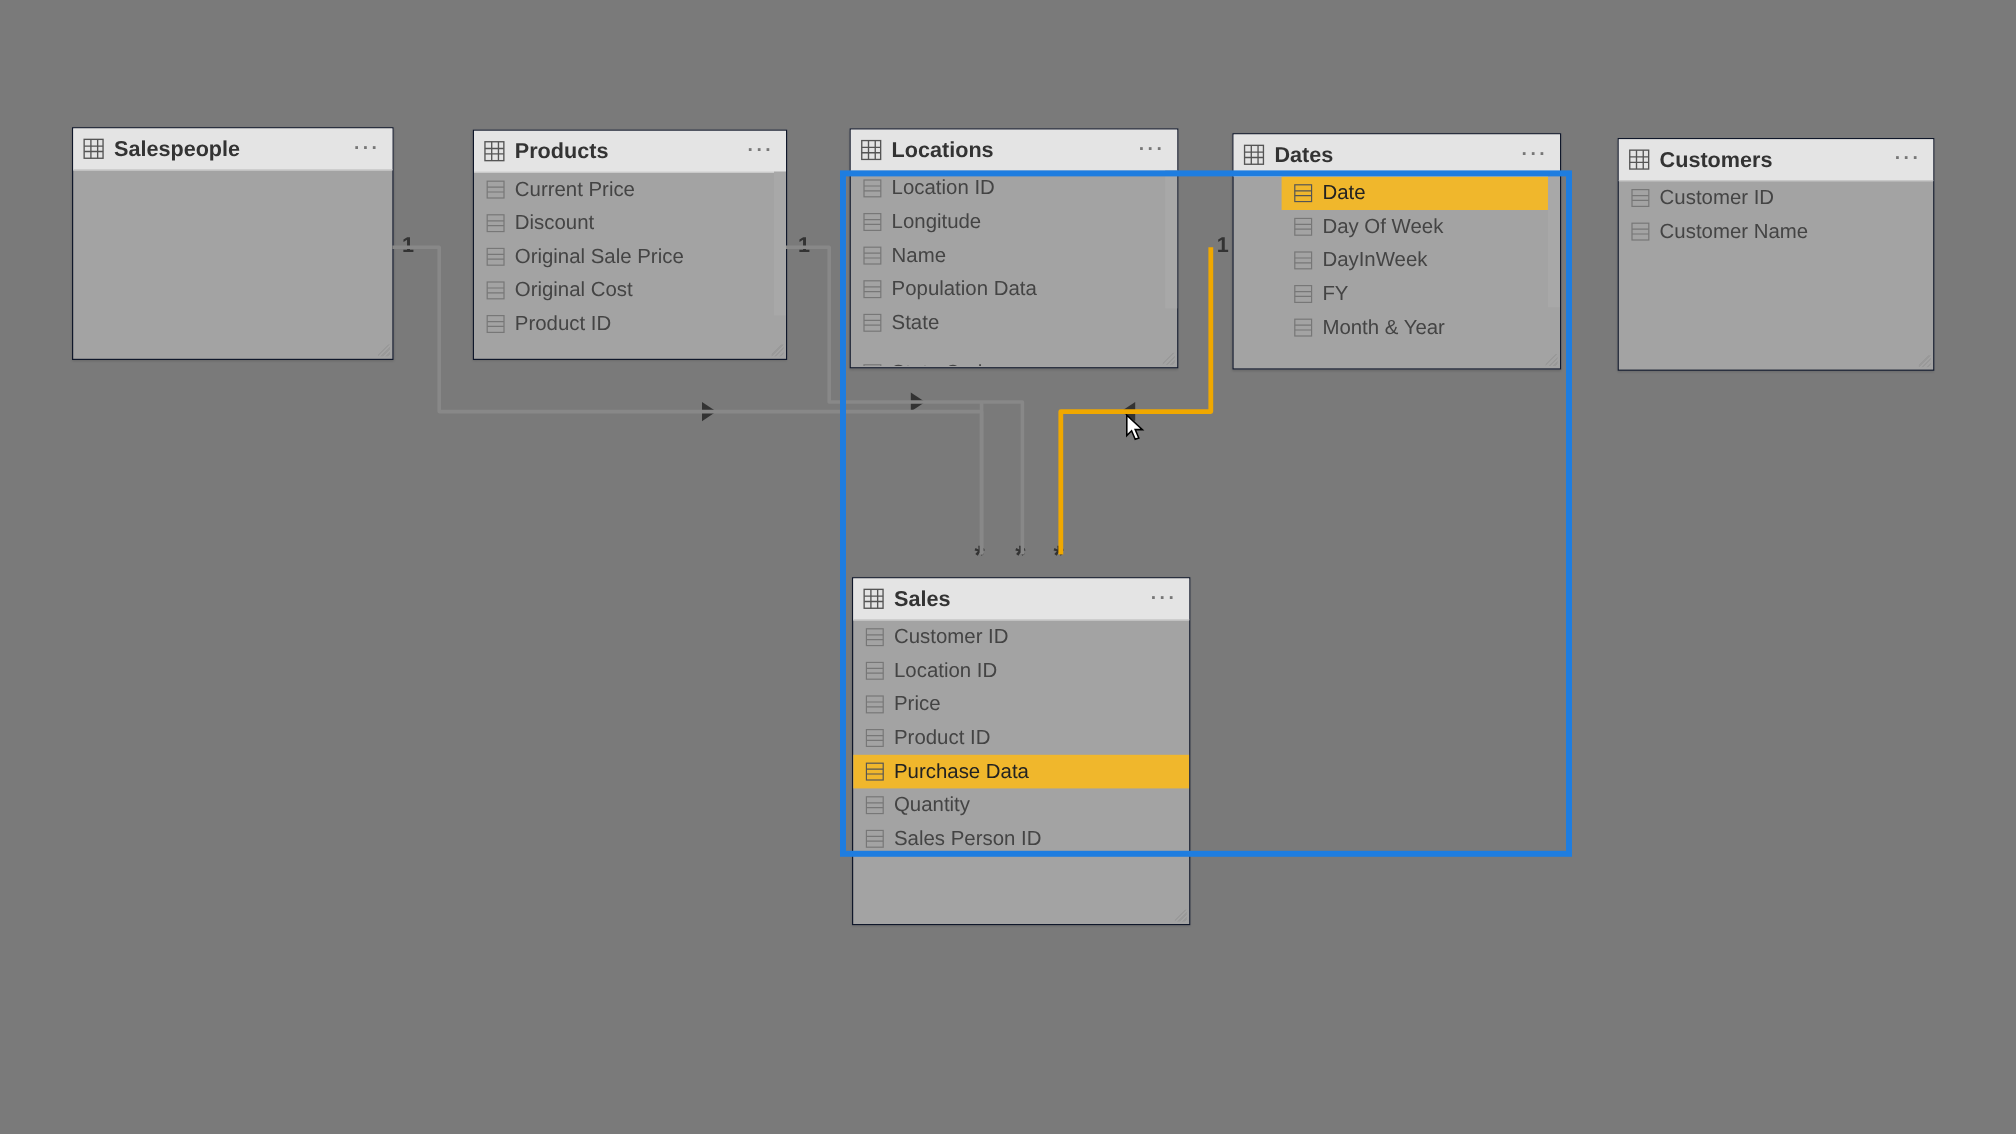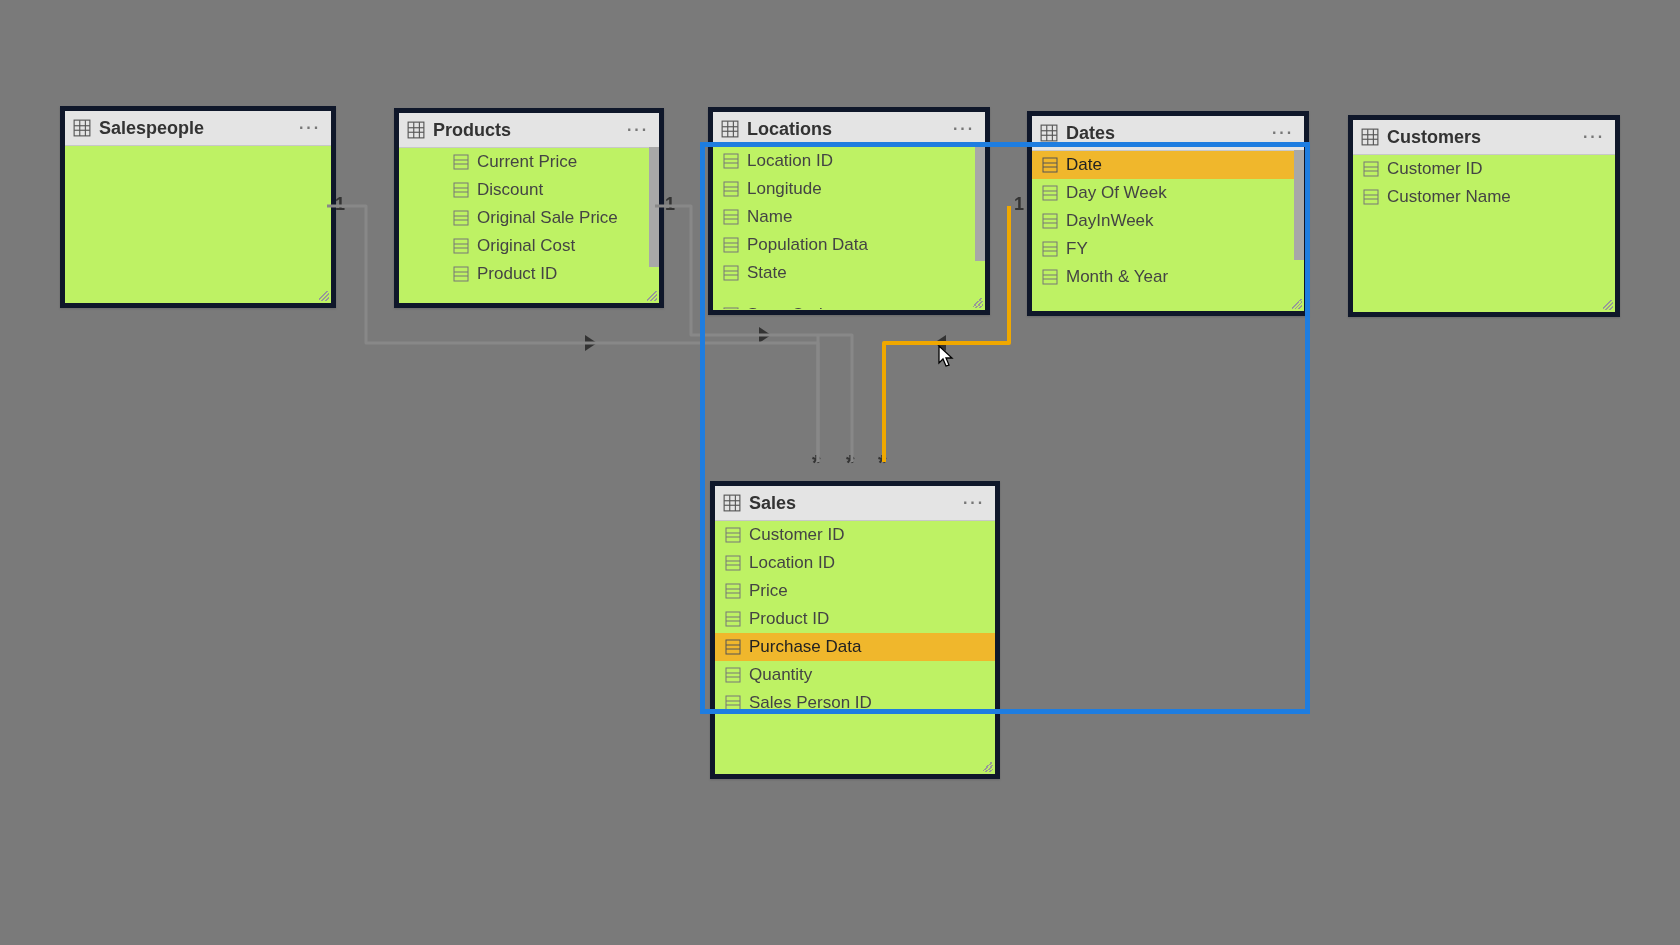--- a/index.html
+++ b/index.html
@@ -11,22 +11,22 @@
     font-family: "Segoe UI", Arial, sans-serif;
     overflow: hidden;
     position: relative;
   }
   .canvas {
     position: absolute;
     inset: 0;
   }
   .table {
     position: absolute;
-    background: #bef264;
-    border: 5px solid #0f172a;
+    background: #a3a3a3;
+    border: 1px solid #0f172a;
     box-shadow: 0 1px 2px rgba(0,0,0,0.15);
   }
   .table .header {
     display: flex;
     align-items: center;
     background: #e4e4e4;
     border-bottom: 1px solid #c8c8c8;
     height: 34px;
     padding: 0 8px;
     font-size: 18px;
@@ -168,21 +168,21 @@
             <rect x="1" y="1" width="14" height="14" fill="none" stroke="#555"></rect>
             <line x1="1" y1="6" x2="15" y2="6" stroke="#555"></line>
             <line x1="1" y1="10" x2="15" y2="10" stroke="#555"></line>
             <line x1="6" y1="1" x2="6" y2="15" stroke="#555"></line>
             <line x1="11" y1="1" x2="11" y2="15" stroke="#555"></line>
           </svg>
       </span>
       <span class="title">Products</span>
       <span class="menu">···</span>
     </div>
-    <div class="body" style="height:154px;padding-left:44px;">
+    <div class="body" style="height:154px;">
       <div class="field">
           <span class="ficon"><svg viewBox="0 0 16 16">
               <rect x="1" y="1" width="14" height="14" fill="none" stroke="#777"></rect>
               <line x1="1" y1="6" x2="15" y2="6" stroke="#777"></line>
               <line x1="1" y1="10" x2="15" y2="10" stroke="#777"></line>
             </svg></span>
           <span>Current Price</span>
         </div>
       <div class="field">
           <span class="ficon"><svg viewBox="0 0 16 16">
@@ -296,21 +296,21 @@
             <rect x="1" y="1" width="14" height="14" fill="none" stroke="#555"></rect>
             <line x1="1" y1="6" x2="15" y2="6" stroke="#555"></line>
             <line x1="1" y1="10" x2="15" y2="10" stroke="#555"></line>
             <line x1="6" y1="1" x2="6" y2="15" stroke="#555"></line>
             <line x1="11" y1="1" x2="11" y2="15" stroke="#555"></line>
           </svg>
       </span>
       <span class="title">Dates</span>
       <span class="menu">···</span>
     </div>
-    <div class="body" style="height:158px;">
+    <div class="body" style="height:158px;padding-left:40px;">
       <div class="field selected">
           <span class="ficon"><svg viewBox="0 0 16 16">
               <rect x="1" y="1" width="14" height="14" fill="none" stroke="#555"></rect>
               <line x1="1" y1="6" x2="15" y2="6" stroke="#555"></line>
               <line x1="1" y1="10" x2="15" y2="10" stroke="#555"></line>
             </svg></span>
           <span>Date</span>
         </div>
       <div class="field">
           <span class="ficon"><svg viewBox="0 0 16 16">

